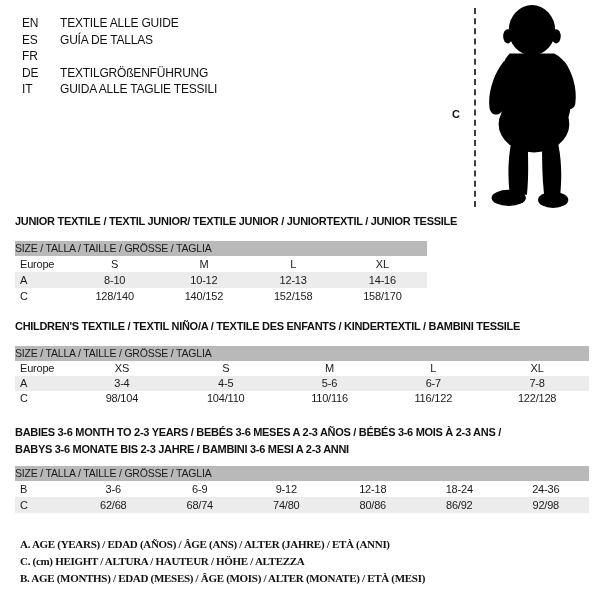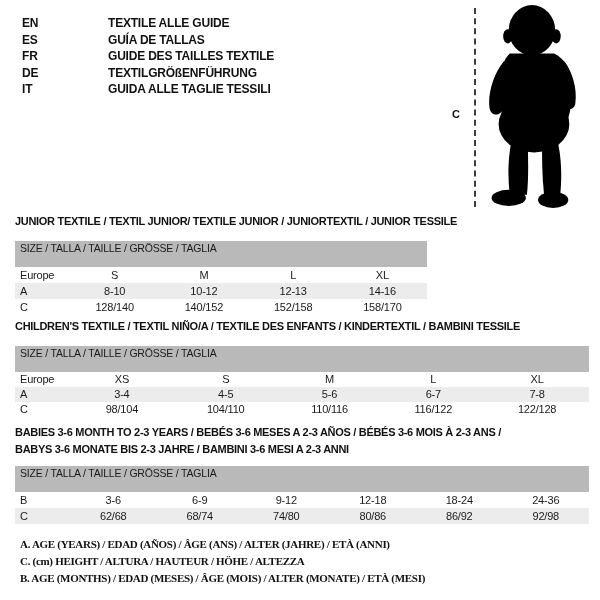--- a/index.html
+++ b/index.html
@@ -6,38 +6,38 @@
   html,body { background:#ffffff; }
   body {
     width:600px; height:600px; position:relative; overflow:hidden;
     font-family:"Liberation Sans", sans-serif; color:#111;
     -webkit-font-smoothing:antialiased;
   }
   .abs { position:absolute; }
 
   
   .lang-block { left:22px; top:15px; }
-  .lang-row { display:flex; line-height:16.6px; font-size:12px; font-weight:bold; letter-spacing:-0.2px;gap:48px; }
+  .lang-row { display:flex; line-height:16.6px; font-size:12px; font-weight:normal; letter-spacing:-0.2px; }
   .lang-code { width:38px; }
   .lang-label { white-space:nowrap; }
 
   
   .dashline { left:474px; top:8px; height:199px; width:0; border-left:2px dashed #3c3c3c; }
   .c-label { left:452px; top:108px; font-size:11px; font-weight:bold; }
   .baby { left:481px; top:3px; }
 
   
   .sec-title { font-size:11px; font-weight:bold; letter-spacing:-0.3px; white-space:nowrap; color:#111; }
   .sec-title.l2 { }
 
   
   .size-table { position:absolute; left:15px; }
   .band {
-    background:#b9b9b9; height:26px; line-height:15px;
-    font-size:10.5px; padding-left:5px; letter-spacing:-0.2px; color:#1a1a1a;
+    background:#b9b9b9; height:15px; line-height:15px;
+    font-size:10.5px; letter-spacing:-0.2px; color:#1a1a1a;
     white-space:nowrap;
   }
   .trow { display:flex; font-size:11px; letter-spacing:-0.2px; color:#1a1a1a; }
   .trow .lbl { width:55px; padding-left:5px; text-align:left; }
   .trow .cell { flex:1; text-align:center; }
   .shade { background:#ececec; }
   .junior-table .trow { height:16px; line-height:16px; }
   .kids-table .trow   { height:15px; line-height:15px; }
   .babies-table .trow { height:16px; line-height:16px; }
 
@@ -52,21 +52,20 @@
   <div class="lang-row">
     <span class="lang-code">EN</span>
     <span class="lang-label">TEXTILE ALLE GUIDE</span>
   </div>
   <div class="lang-row">
     <span class="lang-code">ES</span>
     <span class="lang-label">GUÍA DE TALLAS</span>
   </div>
   <div class="lang-row">
     <span class="lang-code">FR</span>
-    <span class="lang-label">GUIDE DES TAILLES TEXTILE</span>
   </div>
   <div class="lang-row">
     <span class="lang-code">DE</span>
     <span class="lang-label">TEXTILGRÖßENFÜHRUNG</span>
   </div>
   <div class="lang-row">
     <span class="lang-code">IT</span>
     <span class="lang-label">GUIDA ALLE TAGLIE TESSILI</span>
   </div>
 </div>

